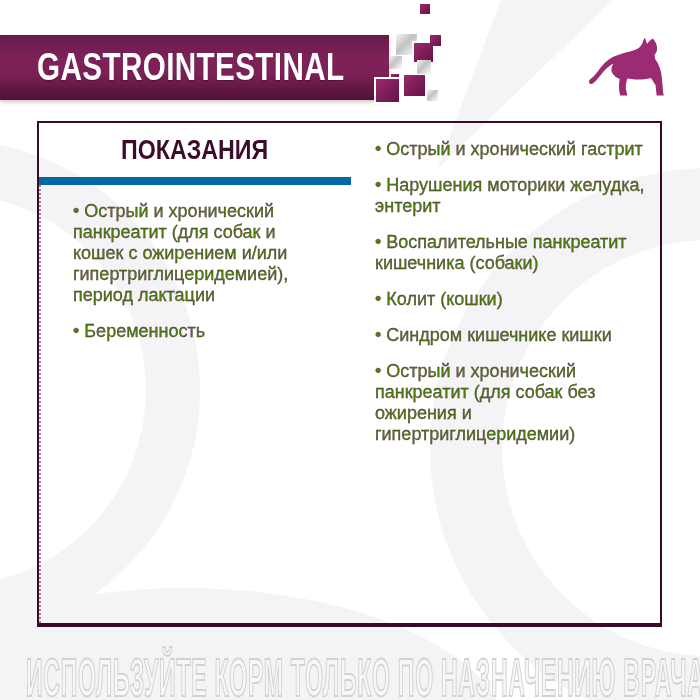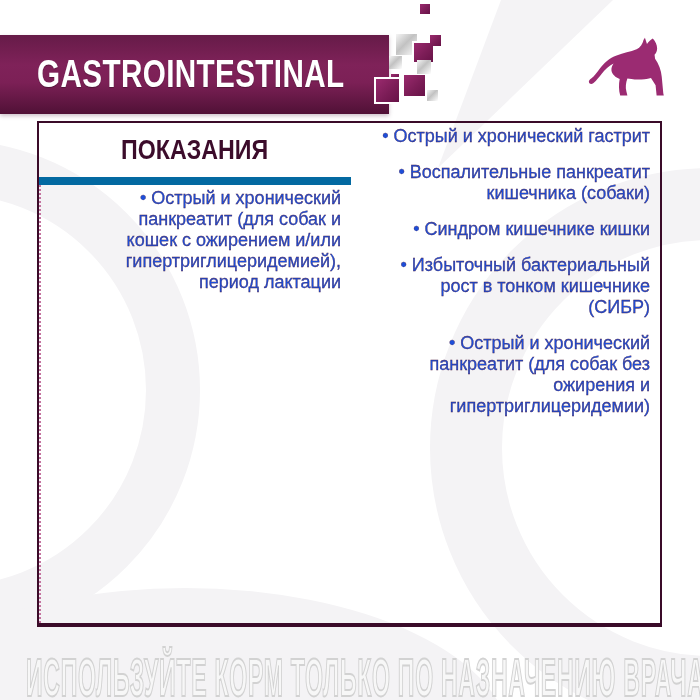--- a/index.html
+++ b/index.html
@@ -23,21 +23,21 @@
     left:-300px; top:140px; width:500px; height:500px; border-radius:50%;
     border:54px solid #f4f3f5; background:transparent;
   }
   .bg-blob-bottom {
     left:-140px; top:588px; width:650px; height:310px; border-radius:50%;
     background:#f4f3f5;
   }
 
   
   .banner {
-    position:absolute; z-index:2; left:0; top:35px; width:389px; height:79px;
+    position:absolute; z-index:2; left:0; top:35px; width:389px; height:65px;
     background:linear-gradient(180deg,#661b48 0%,#7f2259 38%,#7c2056 60%,#501136 100%);
     display:flex; align-items:center;
     box-shadow:0 2px 4px rgba(60,12,43,0.25);
   }
   .banner-title {
     margin-left:37px; color:#ffffff; font-weight:bold; font-size:38px;
     letter-spacing:0.5px; white-space:nowrap;
     transform:scaleX(0.78); transform-origin:left center;
     text-shadow:0 1px 1px rgba(0,0,0,0.3);
   }
@@ -61,22 +61,22 @@
   }
   .card-head {
     display:flex; align-items:center; justify-content:center;
     border-bottom:8px solid #0369a1;
   }
   .card-head-title {
     color:#3c0c2b; font-weight:bold; font-size:27px; white-space:nowrap;
     transform:scaleX(0.86); letter-spacing:0;
   }
   .card-body {
-    padding:3px 10px 8px 24px;
-    color:#1d4ed8; font-size:18px; line-height:21px;text-align:right;
+    padding:16px 10px 8px 24px;
+    color:#4d7c0f; font-size:18px; line-height:21px;
     -webkit-text-stroke:0.3px #4d1c3f;
   }
   .card-body.right { border-left:2px dotted #c4739f; padding-left:32px; }
   .li { white-space:pre-line; margin-bottom:15px; }
 
   
   .footer-note {
     position:absolute; z-index:3; left:26px; top:646px;
     font-size:33px; line-height:40px; font-weight:bold; white-space:nowrap;
     color:#f7f7f7; -webkit-text-stroke:1.2px #d2d2d2; letter-spacing:1px;
@@ -121,32 +121,34 @@
     C15.4,26.2 20.9,21.2 27.9,18.7 C34.4,16.2 41.4,15.2 47.4,12.7
     C50.9,11.2 53.4,7.2 54.1,3.7 Z"></path>
 </svg>
 
 <div class="card">
   <div class="card-head">
     <span class="card-head-title">ПОКАЗАНИЯ</span>
   </div>
   <div class="card-body left">
       <div class="li">• Острый и хронический гастрит</div>
+      <div class="li">• Нарушения моторики желудка,
+энтерит</div>
       <div class="li">• Воспалительные панкреатит
 кишечника (собаки)</div>
+      <div class="li">• Колит (кошки)</div>
       <div class="li">• Синдром кишечнике кишки</div>
-      <div class="li">• Избыточный бактериальный
-рост в тонком кишечнике (СИБР)</div>
       <div class="li">• Острый и хронический
 панкреатит (для собак без
 ожирения и
 гипертриглицеридемии)</div>
     </div>
   <div class="card-body right">
       <div class="li">• Острый и хронический
 панкреатит (для собак и
 кошек с ожирением и/или
 гипертриглицеридемией),
 период лактации</div>
+      <div class="li">• Беременность</div>
     </div>
 </div>
 
 <div class="footer-note">ИСПОЛЬЗУЙТЕ КОРМ ТОЛЬКО ПО НАЗНАЧЕНИЮ ВРАЧА</div>
 
 </body></html>

